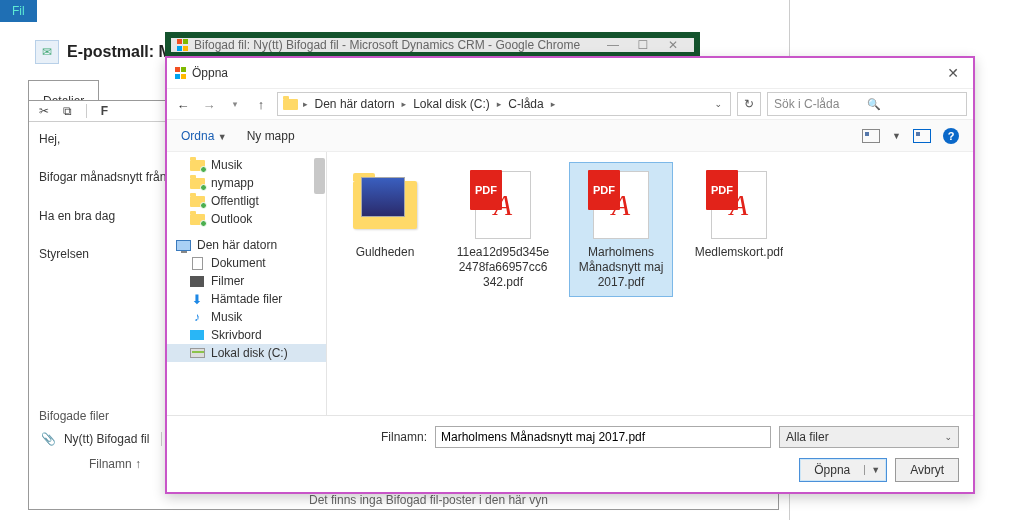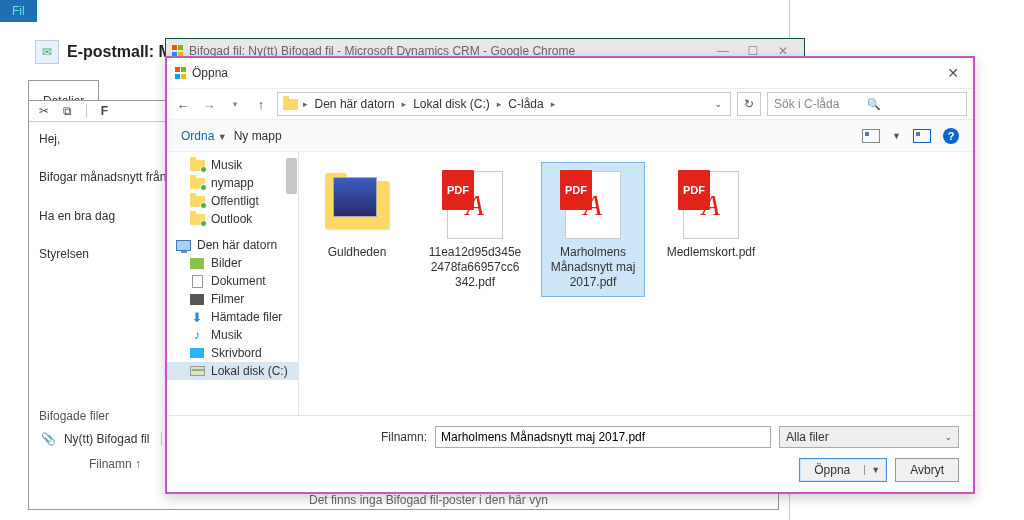--- a/index.html
+++ b/index.html
@@ -15,21 +15,21 @@
 .crm-body { position: absolute; left: 28px; top: 100px; right: 10px; bottom: 10px; border: 1px solid #999; background: #fff; }
 .crm-toolbar { border-bottom: 1px solid #ccc; padding: 3px 10px; display: flex; gap: 14px; color: #444; font-size: 12px; }
 .crm-toolbar span { cursor: default; }
 .crm-content { padding: 8px 10px; font-size: 12px; line-height: 1.6; }
 .crm-attach-label { position: absolute; bottom: 86px; left: 10px; font-size: 12px; color: #555; }
 .crm-attach-row { position: absolute; bottom: 60px; left: 12px; display: flex; align-items: center; gap: 8px; font-size: 12px; }
 .crm-filecol { position: absolute; bottom: 38px; left: 60px; font-size: 12px; color: #555; }
 .crm-bottomtext { position: absolute; bottom: 2px; left: 280px; font-size: 12px; color: #666; }
 
 
-.chrome-pop { position: absolute; left: 165px; top: 38px; width: 640px; height: 26px; background: #e8e8e8; border: 1px solid #14532d; display: flex; align-items: center; padding: 0 6px; font-size: 12px; color: #666; }
+.chrome-pop { position: absolute; left: 165px; top: 32px; width: 535px; height: 26px; background: #e8e8e8; border: 6px solid #14532d; display: flex; align-items: center; padding: 0 6px; font-size: 12px; color: #666; }
 .chrome-pop .spacer { flex: 1; }
 .chrome-btn { width: 30px; text-align: center; color: #888; }
 .four-sq { display:inline-flex; flex-wrap:wrap; width:12px; height:12px; gap:1px; margin-right:5px; }
 .four-sq i { width:5px; height:5px; }
 .four-sq i:nth-child(1){background:#f25022;} .four-sq i:nth-child(2){background:#7fba00;}
 .four-sq i:nth-child(3){background:#00a4ef;} .four-sq i:nth-child(4){background:#ffb900;}
 
 
 .file-dlg { position: absolute; left: 165px; top: 56px; width: 810px; height: 438px; background: #fff; border: 2px solid #c855c8; box-shadow: 0 4px 12px rgba(0,0,0,.2); display:flex; flex-direction:column; }
 .fd-title { display:flex; align-items:center; height:30px; padding:0 8px; font-size:12px; }
@@ -38,29 +38,29 @@
 .fd-nav { display:flex; align-items:center; height:32px; border-top:1px solid #eee; border-bottom:1px solid #eee; padding:0 6px; gap:6px; }
 .nav-btn { width:20px; text-align:center; color:#888; font-size:13px; }
 .nav-btn.enabled { color:#333; }
 .breadcrumb { flex:1; display:flex; align-items:center; border:1px solid #ccc; height:24px; padding:0 4px; gap:2px; background:#fff; font-size:12px; }
 .bc-sep { color:#999; padding:0 3px; }
 .bc-item { padding:1px 2px; }
 .bc-drop { margin-left:auto; color:#666; padding:0 4px; }
 .reload { width:24px; height:24px; border:1px solid #ccc; display:flex; align-items:center; justify-content:center; color:#555; background:#fff;}
 .searchbox { width:200px; height:24px; border:1px solid #ccc; display:flex; align-items:center; padding:0 6px; color:#888; background:#fff;}
 .searchbox span { flex:1; font-size:12px; }
-.fd-toolbar { display:flex; align-items:center; height:32px; padding:0 14px; gap:7px; font-size:12px; background:#fafafa; border-bottom:1px solid #eee;}
+.fd-toolbar { display:flex; align-items:center; height:32px; padding:0 14px; gap:20px; font-size:12px; background:#fafafa; border-bottom:1px solid #eee;}
 .fd-toolbar .org { color:#1a5fb4; }
 .fd-toolbar .right { margin-left:auto; display:flex; gap:12px; align-items:center; color:#555;}
 .view-ic { width:18px; height:14px; border:1px solid #888; position:relative;}
 .view-ic::before{content:"";position:absolute;left:2px;top:2px;width:4px;height:4px;background:#57a;}
 .help-ic{width:16px;height:16px;border-radius:50%;background:#0a68c9;color:#fff;display:flex;align-items:center;justify-content:center;font-size:11px;font-weight:bold;}
 
 .fd-main { flex:1; display:flex; overflow:hidden; }
-.tree { width:132px; border-right:1px solid #e4e4e4; overflow-y:auto; background:#fff; padding:4px 0;}
+.tree { width:160px; border-right:1px solid #e4e4e4; overflow-y:auto; background:#fff; padding:4px 0;}
 .tree-item { display:flex; align-items:center; gap:6px; padding:2px 6px 2px 22px; font-size:12px; white-space:nowrap; }
 .tree-item.l0 { padding-left:8px; font-weight:normal; margin-top:8px;}
 .tree-item.sel { background:#d8e6f2; }
 .ti-icon { width:16px; height:14px; display:inline-flex; align-items:center; justify-content:center; font-size:11px;}
 .folder-y { background:#ffd968; border-radius:1px; position:relative; width:15px; height:11px;}
 .folder-y::before{content:"";position:absolute;left:0;top:-3px;width:6px;height:3px;background:#ffd968;border-radius:1px 1px 0 0;}
 .green-dot{position:absolute; right:-2px; bottom:-2px; width:7px;height:7px;border-radius:50%;background:#4caf50;border:1px solid #fff;}
 .monitor-ic{width:15px;height:11px;border:1px solid #3a7abd;background:#a9d0f5;position:relative;}
 .monitor-ic::after{content:"";position:absolute;left:4px;bottom:-3px;width:6px;height:2px;background:#888;}
 .drive-ic{width:15px;height:10px;background:#ddd;border:1px solid #999;position:relative;}
@@ -233,26 +233,20 @@
         </div>
       <div class="tree-item l0">
         <span class="ti-icon">
             <span class="monitor-ic"></span>
           </span>
         <span>Den här datorn</span>
       </div>
       <div id="tree-pc">
           <div class="tree-item">
             <span class="ti-icon">
-              <span class="pic-ic"></span>
-            </span>
-            <span>Bilder</span>
-          </div>
-          <div class="tree-item">
-            <span class="ti-icon">
               <span class="doc-ic"></span>
             </span>
             <span>Dokument</span>
           </div>
           <div class="tree-item">
             <span class="ti-icon">
               <span class="film-ic"></span>
             </span>
             <span>Filmer</span>
           </div>

